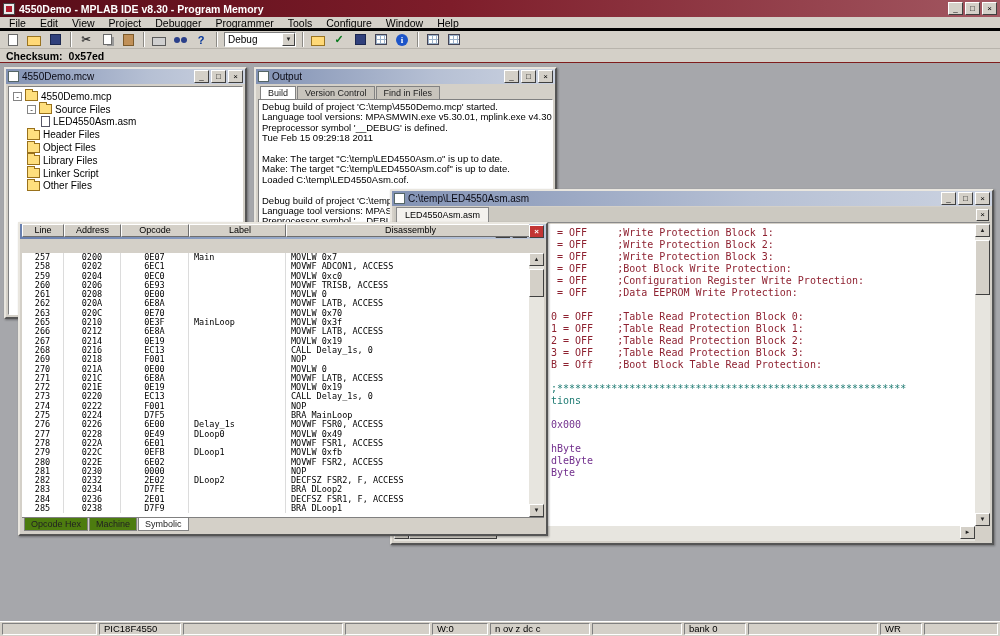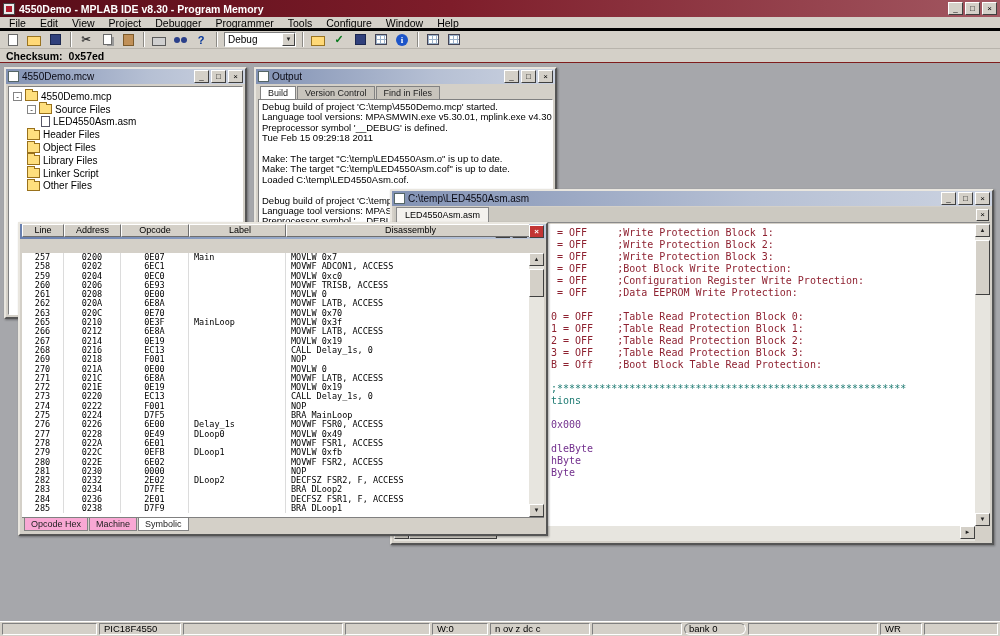--- a/index.html
+++ b/index.html
@@ -99,21 +99,21 @@
   .pmh{background:#d4d0c8;border:1px solid;border-color:#fff #6e6e6e #6e6e6e #fff;font-size:9px;text-align:center;line-height:11px;flex:none;overflow:hidden}
   #pmrows{position:absolute;top:29px;left:2px;right:17px;bottom:17px;background:#fff;overflow:hidden}
   .pmrow{display:flex;height:9.3px}
   .pmc{font:8.5px/9.2px "DejaVu Sans Mono",monospace;border-right:1px solid #dcdcdc;white-space:pre;overflow:hidden;flex:none}
   .c0{width:42px;text-align:center}
   .c1{width:57px;text-align:center}
   .c2{width:68px;text-align:center}
   .c3{width:97px;padding-left:5px}
   .c4{flex:1;padding-left:5px;border-right:none}
   #pmtabs{position:absolute;left:2px;right:2px;bottom:2px;height:15px;background:#d4d0c8;display:flex;align-items:flex-start;padding-left:2px;gap:1px;border-top:1px solid #808080}
-  .ptab{font-size:9px;padding:1px 6px;background:#f9a8d4;border:1px solid #828282;border-top:none;color:#222}
+  .ptab{font-size:9px;padding:1px 6px;background:#4d7c0f;border:1px solid #828282;border-top:none;color:#222}
   .ptab.pactive{background:#fff}
 
   
   .statusbar{height:15px;display:flex;align-items:center;background:#d4d0c8;padding:1px 2px;gap:2px;border-top:1px solid #fff}
   .spanel{height:12px;border:1px solid;border-color:#808080 #fff #fff #808080;font-size:9.5px;line-height:10px;padding-left:4px;white-space:nowrap;overflow:hidden;flex:none}
   .spanel.fill{flex:1}
 </style>
 </head>
 <body>
 
@@ -314,22 +314,22 @@
           <div class="eline ln-cfg">1 = OFF    ;Table Read Protection Block 1:</div>
           <div class="eline ln-cfg">2 = OFF    ;Table Read Protection Block 2:</div>
           <div class="eline ln-cfg">3 = OFF    ;Table Read Protection Block 3:</div>
           <div class="eline ln-cfg">B = Off    ;Boot Block Table Read Protection:</div>
           <div class="eline">&nbsp;</div>
           <div class="eline ln-cmt">;**********************************************************</div>
           <div class="eline ln-cmt">tions</div>
           <div class="eline">&nbsp;</div>
           <div class="eline ln-var">0x000</div>
           <div class="eline">&nbsp;</div>
+          <div class="eline ln-var">hByte</div>
           <div class="eline ln-var">dleByte</div>
-          <div class="eline ln-var">hByte</div>
           <div class="eline ln-var">Byte</div>
         </div>
       <div id="evscroll" style="top:33px;right:2px;bottom:17px" class="vscroll">
           <span class="sarrow" style="top: 0px; left: 0px;">▲</span>
           <span class="sarrow" style="bottom: 0px; left: 0px;">▼</span>
           <span class="sthumb" style="top: 16px; left: 0px; width: 15px; height: 55px;"></span>
         </div>
       <div id="ehscroll" style="left:2px;right:17px;bottom:2px" class="hscroll">
           <span class="sarrow" style="left: 0px; top: 0px;">◄</span>
           <span class="sarrow" style="right: 0px; top: 0px;">►</span>
@@ -568,18 +568,18 @@
   </div>
 
   <div class="statusbar" id="statusbar">
       <span class="spanel" style="width: 95px;"></span>
       <span class="spanel" style="width: 82px;">PIC18F4550</span>
       <span class="spanel" style="width: 160px;"></span>
       <span class="spanel" style="width: 85px;"></span>
       <span class="spanel" style="width: 56px;">W:0</span>
       <span class="spanel" style="width: 100px;">n ov z dc c</span>
       <span class="spanel" style="width: 90px;"></span>
-      <span class="spanel" style="width: 62px; border-radius: 6px;">bank 0</span>
+      <span class="spanel" style="width: 62px;">bank 0</span>
       <span class="spanel" style="width: 130px;"></span>
       <span class="spanel" style="width: 42px;">WR</span>
       <span class="spanel fill"></span>
     </div>
 </div>
 
 </body></html>

